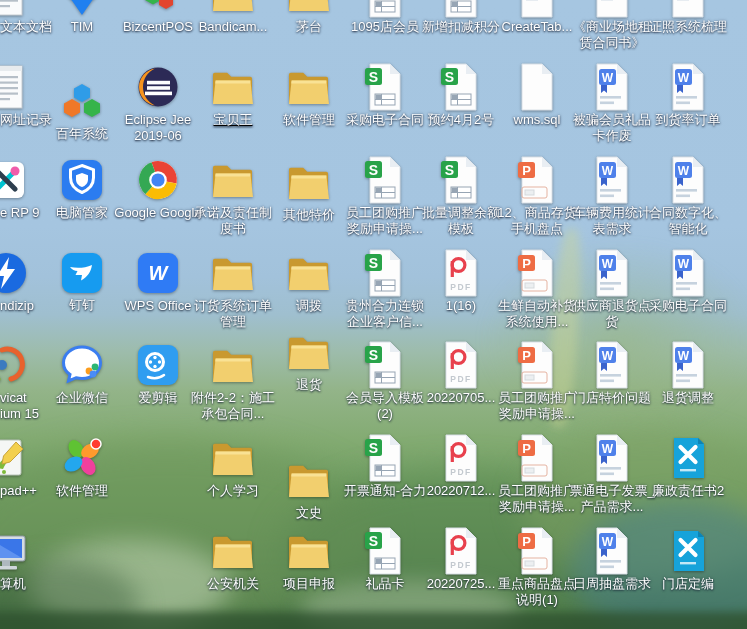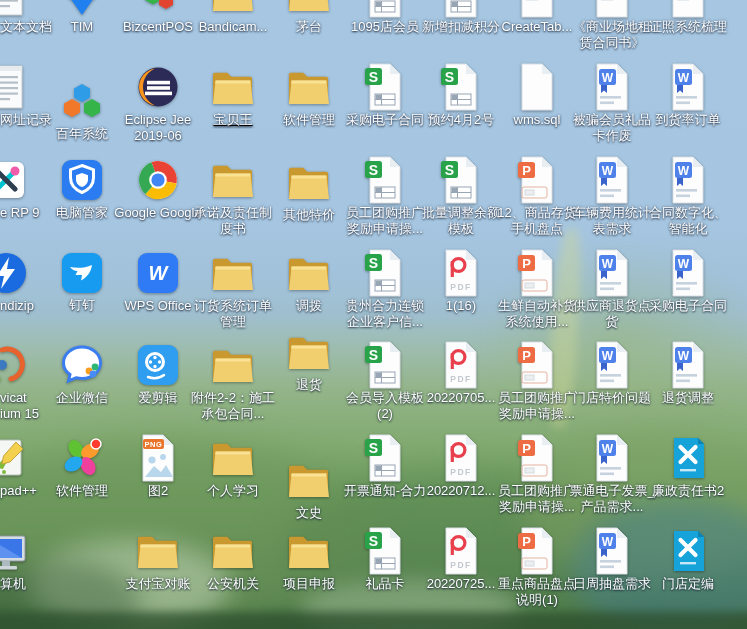--- a/index.html
+++ b/index.html
@@ -682,36 +682,20 @@
         <svg viewBox="0 0 48 48" width="48" height="48">
           <ellipse cx="18" cy="15" rx="6.8" ry="9.5" transform="rotate(-30 18 15)" fill="#5fc233"></ellipse>
           <ellipse cx="32" cy="17" rx="6.8" ry="9.5" transform="rotate(60 32 17)" fill="#ff9a2d"></ellipse>
           <ellipse cx="30" cy="32" rx="6.8" ry="9.5" transform="rotate(150 30 32)" fill="#f0409d"></ellipse>
           <ellipse cx="15.5" cy="30" rx="6.8" ry="9.5" transform="rotate(240 15.5 30)" fill="#23a7ee"></ellipse>
           <circle cx="38" cy="10" r="5" fill="#ff3b30" stroke="#fff" stroke-width="1.5"></circle>
         </svg>
       </div>
       <div class="lb">软件管理</div>
     </div>
-    <div class="cell" style="left: 120px; top: 434px;">
-      <div class="ic">
-        <svg viewBox="0 0 48 48" width="48" height="48">
-          <path d="M9 1h20l10 10v36H9z" fill="#fdfdfd" stroke="#d9e0e7"></path>
-          <path d="M29 1l10 10H29z" fill="#e9eef3"></path>
-          <g fill="#b9d7ec">
-            <path d="M11 43l9-11 7 6 5-7 7 12z"></path>
-            <circle cx="18" cy="26" r="3.6"></circle>
-            <circle cx="29" cy="23" r="3"></circle>
-          </g>
-          <rect x="9" y="5" width="21" height="10" rx="2" fill="#e8762d"></rect>
-          <text x="19.5" y="12.8" font-size="7.5" font-weight="bold" fill="#fff" text-anchor="middle" letter-spacing="0.5">PNG</text>
-        </svg>
-      </div>
-      <div class="lb">图2</div>
-    </div>
     <div class="cell" style="left: 195px; top: 434px;">
       <div class="ic">
         <svg viewBox="0 0 48 48" width="48" height="48">
           <path d="M4 40V11.5c0-1 .8-1.8 1.8-1.8h12.4l4 4h19c1 0 1.8.8 1.8 1.8V40z" fill="#c9992f"></path>
           <path d="M4 41L6.6 17.5h34.8L44 41z" fill="#f2cf6e"></path>
           <path d="M6.6 17.5h34.8l-.3 3H6.3z" fill="#f9e294"></path>
         </svg>
       </div>
       <div class="lb">个人学习</div>
     </div>
@@ -797,30 +781,20 @@
         <svg viewBox="0 0 48 48" width="48" height="48">
           <rect x="5" y="9" width="38" height="25" rx="2" fill="#d6dde2" stroke="#8f9aa3"></rect>
           <rect x="8" y="12" width="32" height="19" fill="#3a76e8"></rect>
           <path d="M8 12l32 19H8z" fill="#5e92f0"></path>
           <rect x="20" y="34" width="8" height="5" fill="#aeb8bf"></rect>
           <rect x="13" y="39" width="22" height="3.5" rx="1" fill="#cfd6db"></rect>
         </svg>
       </div>
       <div class="lb">算机</div>
     </div>
-    <div class="cell" style="left: 120px; top: 527px;">
-      <div class="ic">
-        <svg viewBox="0 0 48 48" width="48" height="48">
-          <path d="M4 40V11.5c0-1 .8-1.8 1.8-1.8h12.4l4 4h19c1 0 1.8.8 1.8 1.8V40z" fill="#c9992f"></path>
-          <path d="M4 41L6.6 17.5h34.8L44 41z" fill="#f2cf6e"></path>
-          <path d="M6.6 17.5h34.8l-.3 3H6.3z" fill="#f9e294"></path>
-        </svg>
-      </div>
-      <div class="lb">支付宝对账</div>
-    </div>
     <div class="cell" style="left: 195px; top: 527px;">
       <div class="ic">
         <svg viewBox="0 0 48 48" width="48" height="48">
           <path d="M4 40V11.5c0-1 .8-1.8 1.8-1.8h12.4l4 4h19c1 0 1.8.8 1.8 1.8V40z" fill="#c9992f"></path>
           <path d="M4 41L6.6 17.5h34.8L44 41z" fill="#f2cf6e"></path>
           <path d="M6.6 17.5h34.8l-.3 3H6.3z" fill="#f9e294"></path>
         </svg>
       </div>
       <div class="lb">公安机关</div>
     </div>

